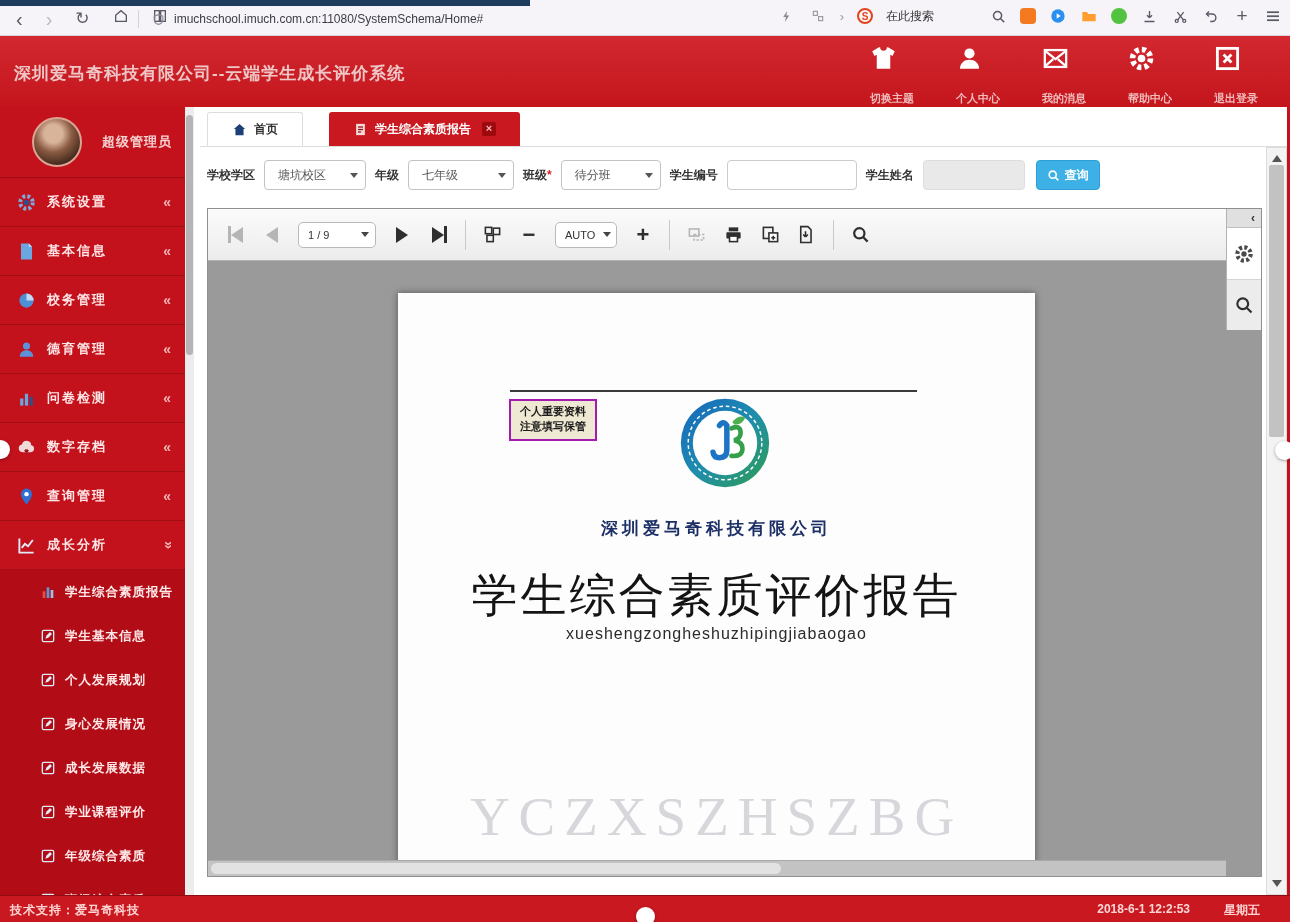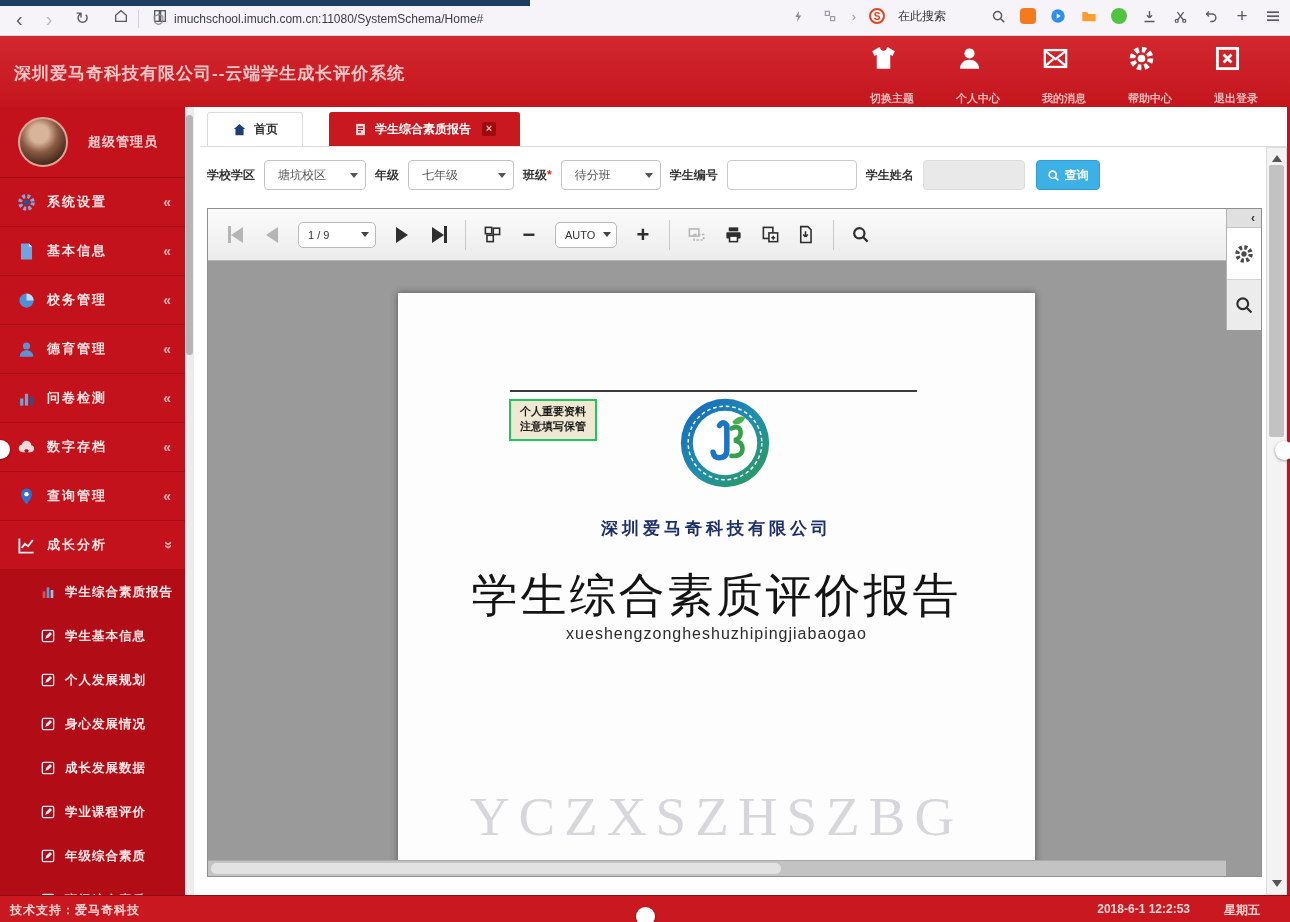--- a/index.html
+++ b/index.html
@@ -10,35 +10,35 @@
   
   .browser-bar{position:absolute;left:0;top:0;width:1290px;height:36px;background:#f6f4f9;border-bottom:1px solid #d8d4de}
   .tab-strip{position:absolute;left:0;top:0;width:530px;height:6px;background:#1d3c5e}
   .nav-icons{position:absolute;left:16px;top:8px;display:flex;align-items:center;gap:23px;color:#5a5a66;font-size:17px;line-height:22px}
   .nav-icons .big{font-size:20px}
   .nav-divider{position:absolute;left:138px;top:10px;width:1px;height:18px;background:#d4d0da}
   .url-box{position:absolute;left:152px;top:8px;width:470px;height:22px;display:flex;align-items:center;gap:9px;color:#3c3c46;font-size:12px;white-space:nowrap;overflow:hidden}
   .browser-right{position:absolute;right:8px;top:7px;display:flex;align-items:center;gap:13px;color:#6a6a74;font-size:13px}
   .b-ic{width:18px;height:18px;display:inline-flex;align-items:center;justify-content:center}
   .sogou{width:16px;height:16px;border-radius:50%;border:2px solid #e0441f;color:#e0441f;font-weight:bold;font-size:10px;display:inline-flex;align-items:center;justify-content:center}
-  .search-label{font-size:12px;color:#333;margin-right:30px}
+  .search-label{font-size:12px;color:#333;margin-right:42px}
   .app-dot{width:16px;height:16px;border-radius:4px}
   .app-circ{width:16px;height:16px;border-radius:50%}
 
   
   .app-header{position:absolute;left:0;top:36px;width:1290px;height:71px;background:linear-gradient(#d22830,#c4151c)}
   .app-title{position:absolute;left:14px;top:26px;font-size:17px;font-weight:bold;color:#eec6c6;letter-spacing:1px}
   .header-actions{position:absolute;right:18px;top:9px;display:flex;gap:28px}
   .h-action{width:58px;display:flex;flex-direction:column;align-items:flex-start;gap:15px;color:#fff;cursor:pointer}
   .h-action svg{width:27px;height:27px}
   .h-action .lbl{font-size:11px;font-weight:bold;color:#f0bcbc;white-space:nowrap}
 
   
   .sidebar{position:absolute;left:0;top:107px;width:185px;height:788px;background:#c3121c;overflow:hidden}
-  .profile{height:71px;display:flex;align-items:center;padding-left:18px;gap:20px;border-bottom:1px solid rgba(0,0,0,.18)}
+  .profile{height:71px;display:flex;align-items:center;padding-left:32px;gap:20px;border-bottom:1px solid rgba(0,0,0,.18)}
   .avatar{width:50px;height:50px;border-radius:50%;flex:0 0 50px;border:2px solid #dba493;
           background:radial-gradient(circle at 42% 32%,#d8b49b 0 22%,#8a5b42 45%,#3a2318 80%)}
   .profile-name{color:#f6d2d2;font-size:13px;font-weight:bold;letter-spacing:1px}
   .menu-item{height:49px;display:flex;align-items:center;padding:0 14px 0 17px;border-bottom:1px solid rgba(0,0,0,.16);cursor:pointer}
   .mi-icon{width:19px;height:19px;margin-right:11px;flex:0 0 19px;display:inline-flex}
   .mi-icon svg{width:100%;height:100%}
   .mi-label{flex:1;color:#ffe6e6;font-size:13px;font-weight:bold;letter-spacing:2px}
   .mi-chevron{color:#f0b4b4;font-size:14px;font-weight:bold}
   .mi-chevron.expanded{display:inline-block;transform:rotate(-90deg)}
   .submenu{background:#b20d17}
@@ -79,21 +79,21 @@
   .tri-l{width:0;height:0;border-top:8px solid transparent;border-bottom:8px solid transparent;border-right:12px solid currentColor}
   .bar-v{width:3px;height:17px;background:currentColor}
   .tb-sep{width:1px;height:30px;background:#c9c9c9}
   .tb-select{height:26px;background:#fff;border:1px solid #b9b9b9;border-radius:5px;display:flex;align-items:center;justify-content:space-between;padding:0 6px 0 9px;font-size:11px;color:#333;cursor:pointer}
   .tb-select .caret{width:0;height:0;border-left:4px solid transparent;border-right:4px solid transparent;border-top:5px solid #444;margin-left:8px}
   .sign{font-size:22px;font-weight:bold;line-height:20px}
 
   .pdf-canvas{position:absolute;left:0;top:53px;right:0;bottom:0;overflow:hidden}
   .pdf-page{position:absolute;left:190px;top:31px;width:637px;height:700px;background:#fdfdfd;box-shadow:0 0 7px rgba(0,0,0,.45)}
   .page-rule{position:absolute;left:112px;top:97px;width:407px;height:2px;background:#3a3a3a}
-  .stamp{position:absolute;left:111px;top:106px;width:88px;height:42px;background:#efe8d2;border:2px solid #22c55e;padding:3px 4px;text-align:center}
+  .stamp{position:absolute;left:111px;top:106px;width:88px;height:42px;background:#efe8d2;border:2px solid #a21caf;padding:3px 4px;text-align:center}
   .stamp div{font-size:11px;font-weight:bold;color:#1d1d1d;line-height:15px;white-space:nowrap}
   .logo{position:absolute;left:281px;top:104px;width:92px;height:92px}
   .company{position:absolute;left:0;top:224px;width:100%;text-align:center;font-family:"Liberation Serif",serif;font-size:17px;font-weight:bold;color:#1c2f66;letter-spacing:4px}
   .report-title{position:absolute;left:0;top:272px;width:100%;text-align:center;font-size:46px;font-weight:normal;color:#141414;letter-spacing:3px}
   .pinyin{position:absolute;left:0;top:332px;width:100%;text-align:center;font-size:16px;color:#2b2b2b;letter-spacing:1px}
   .watermark{position:absolute;left:0;top:492px;width:100%;text-align:center;font-family:"Liberation Serif",serif;font-size:55px;color:#d6d6db;letter-spacing:9px}
 
   .h-scroll{position:absolute;left:0;right:35px;bottom:0;height:16px;background:#c3c3c3;border-top:1px solid #a8a8a8}
   .h-scroll .thumb{position:absolute;left:3px;top:2px;width:56%;height:11px;background:#e2e2e2;border-radius:6px}
 

